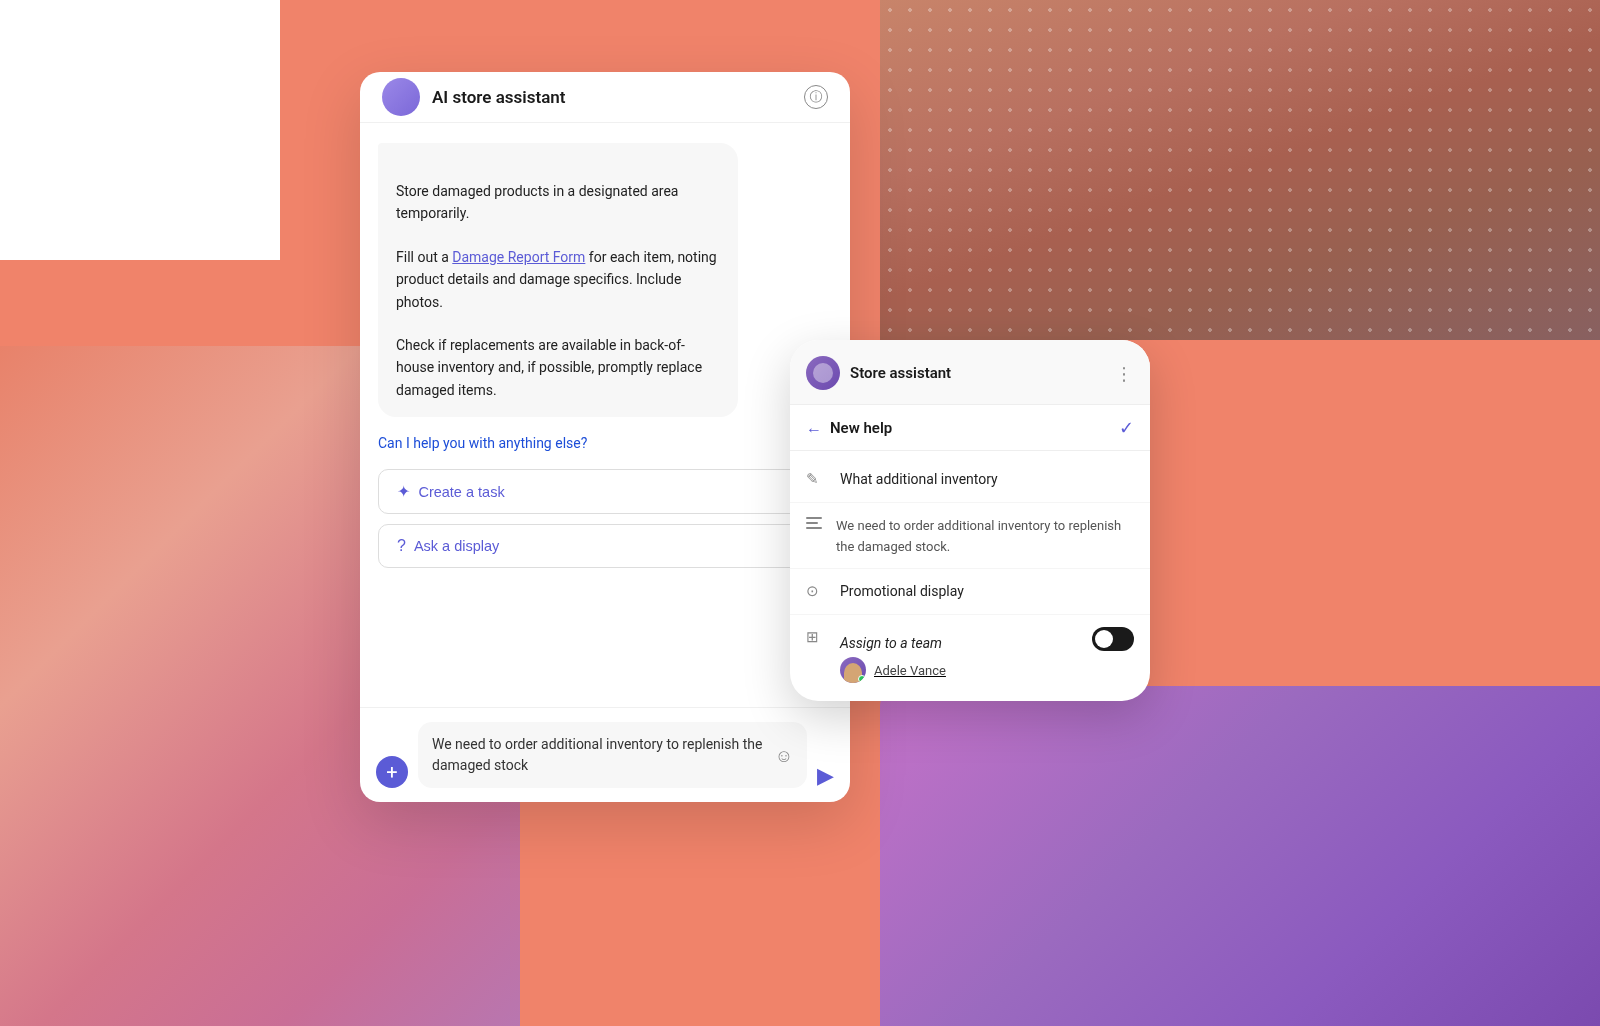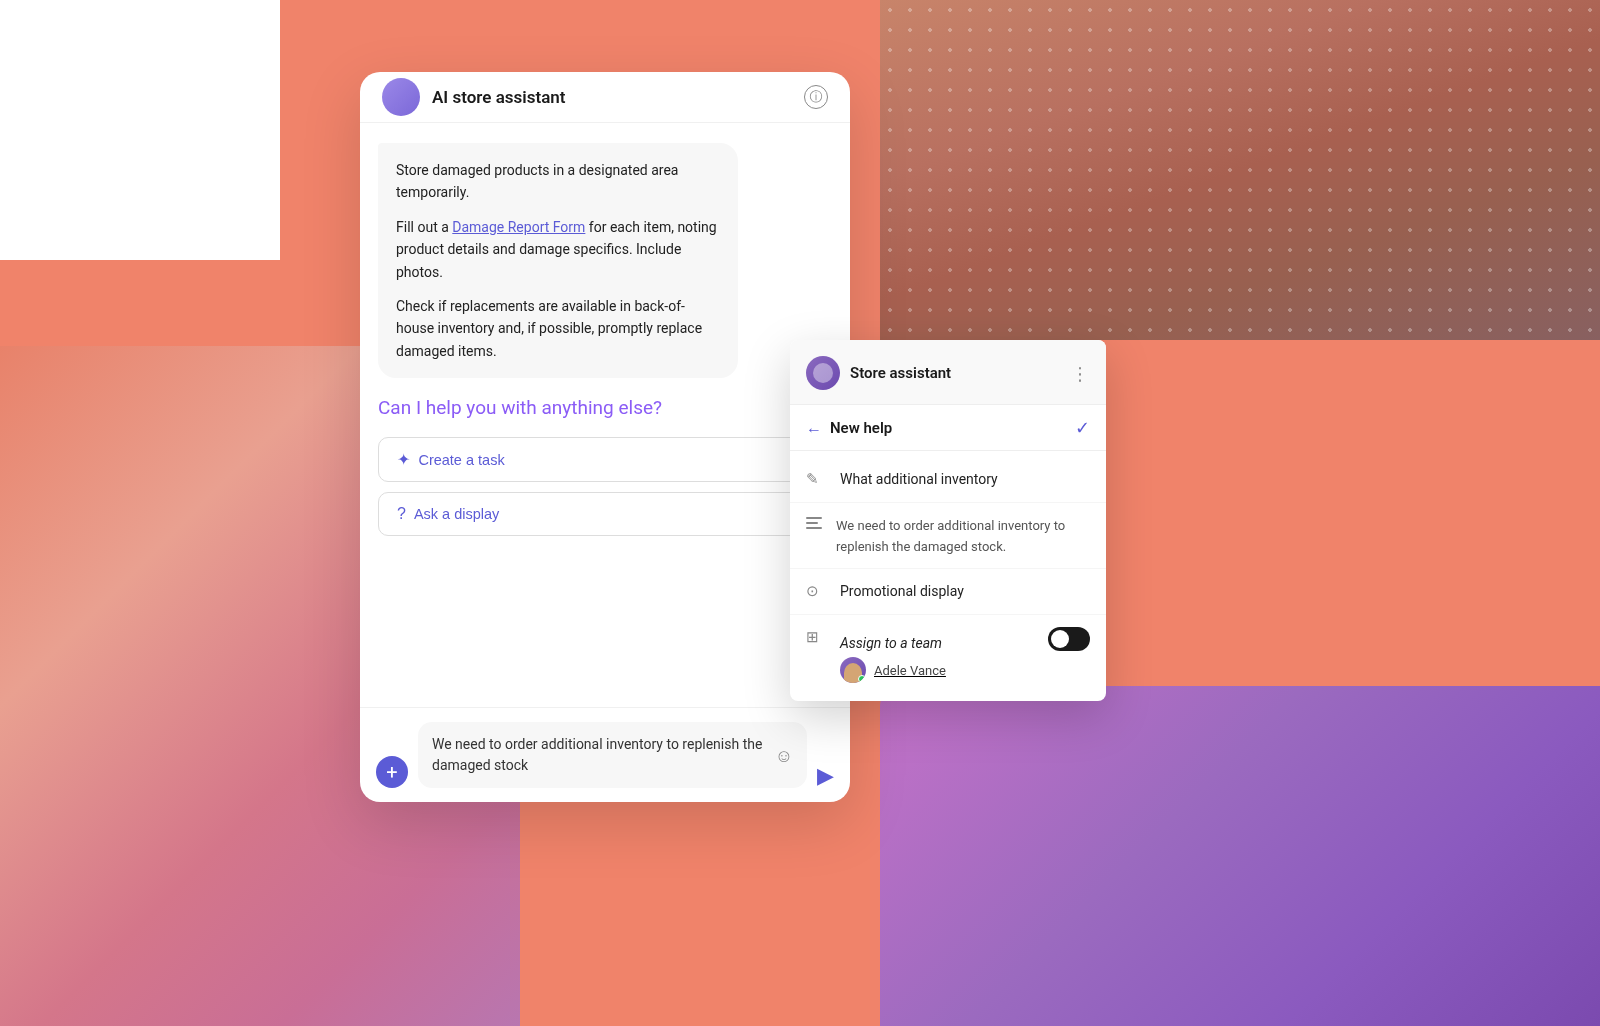--- a/index.html
+++ b/index.html
@@ -147,33 +147,33 @@
       align-self: flex-start;
       background: #f7f7f7;
       color: #222;
       padding: 16px 18px;
       border-radius: 4px 18px 18px 18px;
       max-width: 360px;
       font-size: 14px;
       line-height: 1.6;
     }
 
-    .msg-ai p { margin-bottom: 12px; }
+    .msg-ai p { margin-bottom: 12px; margin-top: 21px; }
     .msg-ai p:last-child { margin-bottom: 0; }
 
     .damage-link {
       color: #5b5bd6;
       text-decoration: underline;
       cursor: pointer;
     }
 
     .msg-question {
       align-self: flex-start;
-      color: #8b5cf6;
-      font-size: 19px;
+      color: #1d4ed8;
+      font-size: 14px;
       padding: 4px 0;
     }
 
     .action-buttons {
       display: flex;
       flex-direction: column;
       gap: 10px;
       align-self: flex-start;
       width: 100%;
     }
@@ -258,23 +258,23 @@
       cursor: pointer;
       flex-shrink: 0;
       transform: rotate(0deg);
     }
 
     
     .task-panel {
       position: absolute;
       top: 340px;
       left: 790px;
-      width: 316px;
+      width: 360px;
       background: #ffffff;
-      border-radius: 8px;
+      border-radius: 28px;
       box-shadow: 0 16px 48px rgba(0,0,0,0.18);
       overflow: hidden;
     }
 
     .task-header {
       display: flex;
       align-items: center;
       justify-content: space-between;
       padding: 16px 16px 14px 16px;
       background: #f9f9f9;

